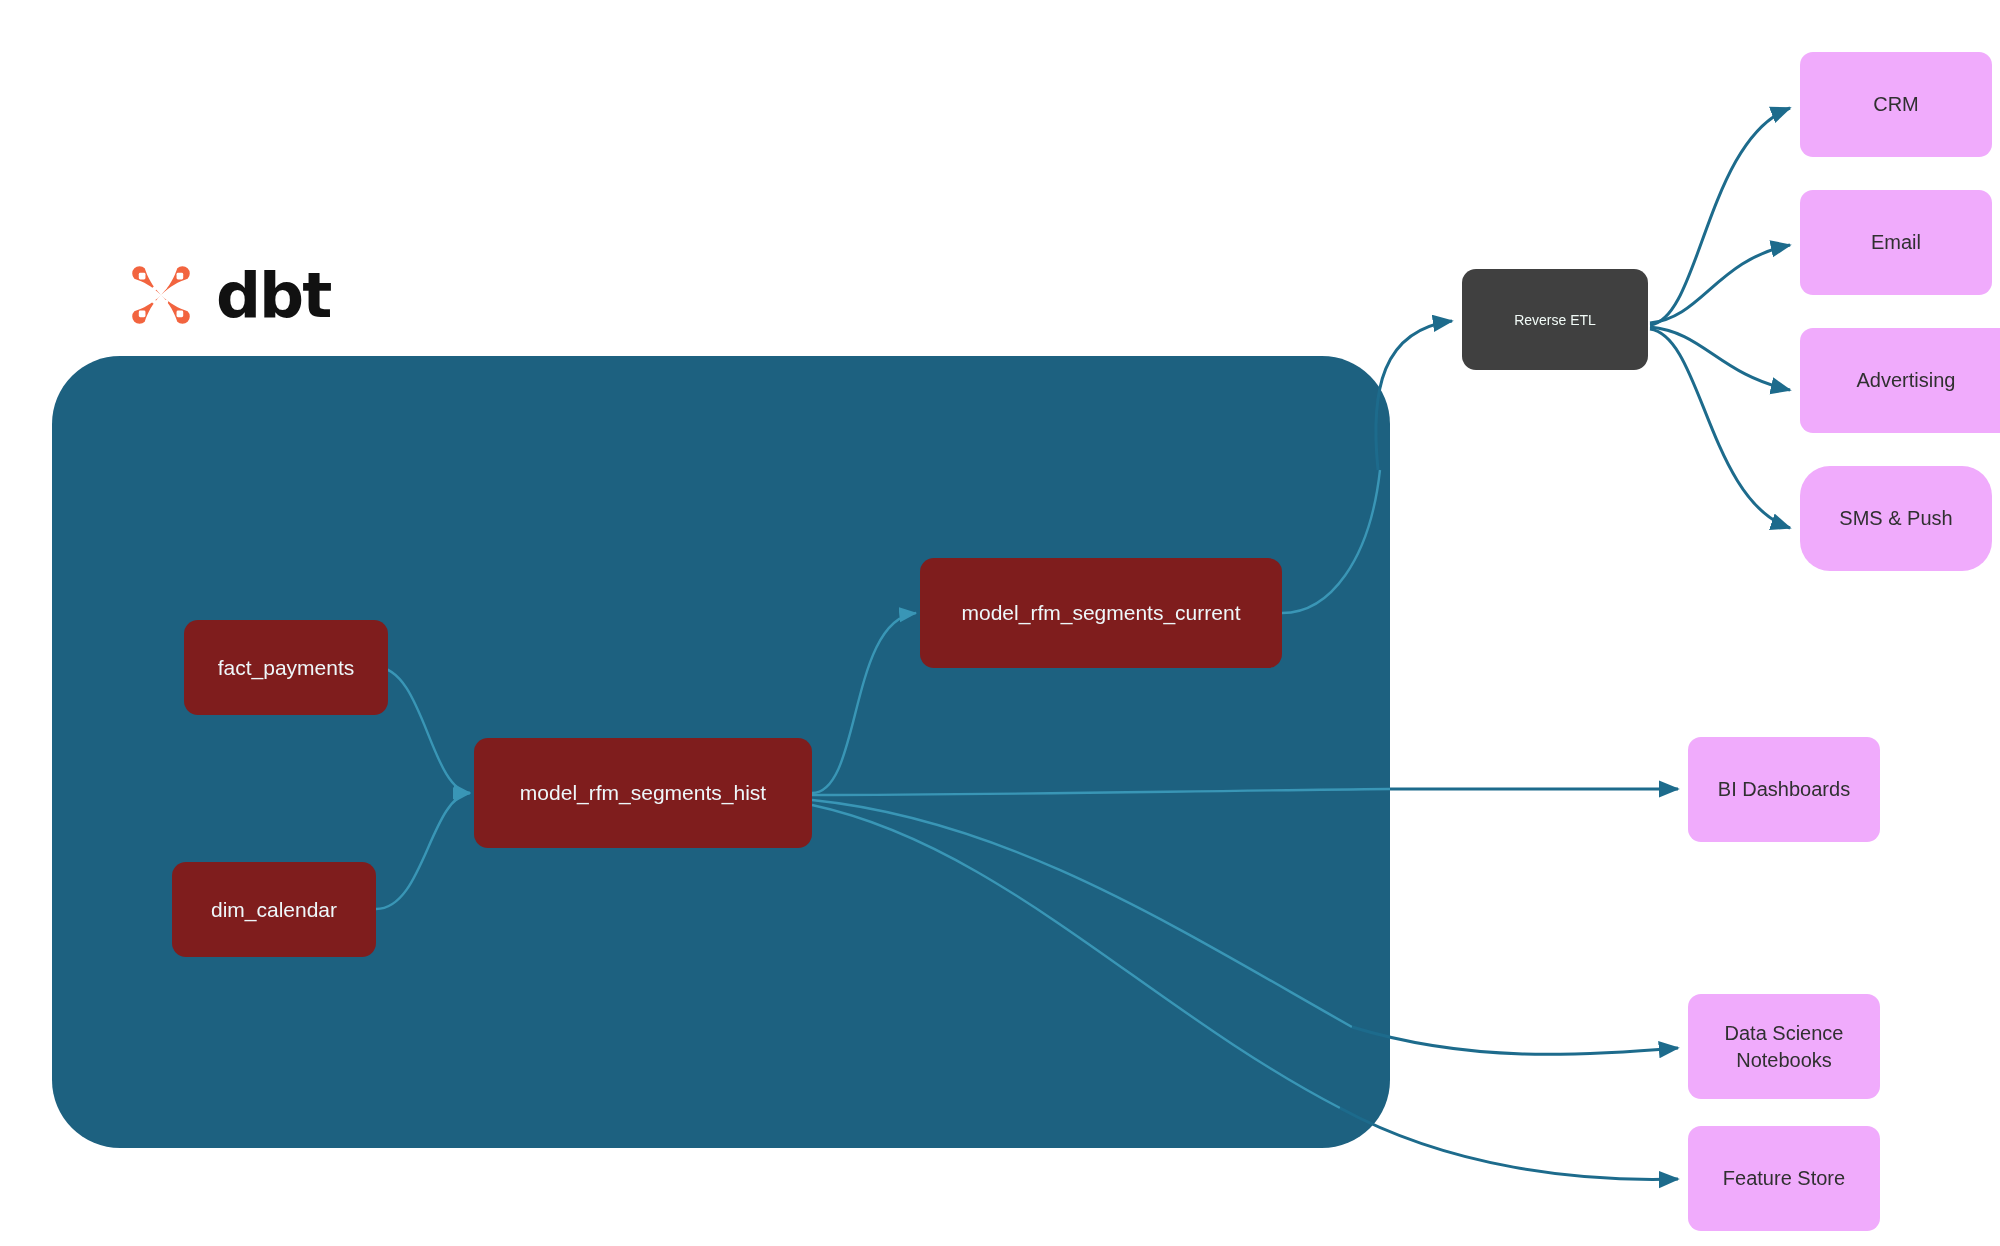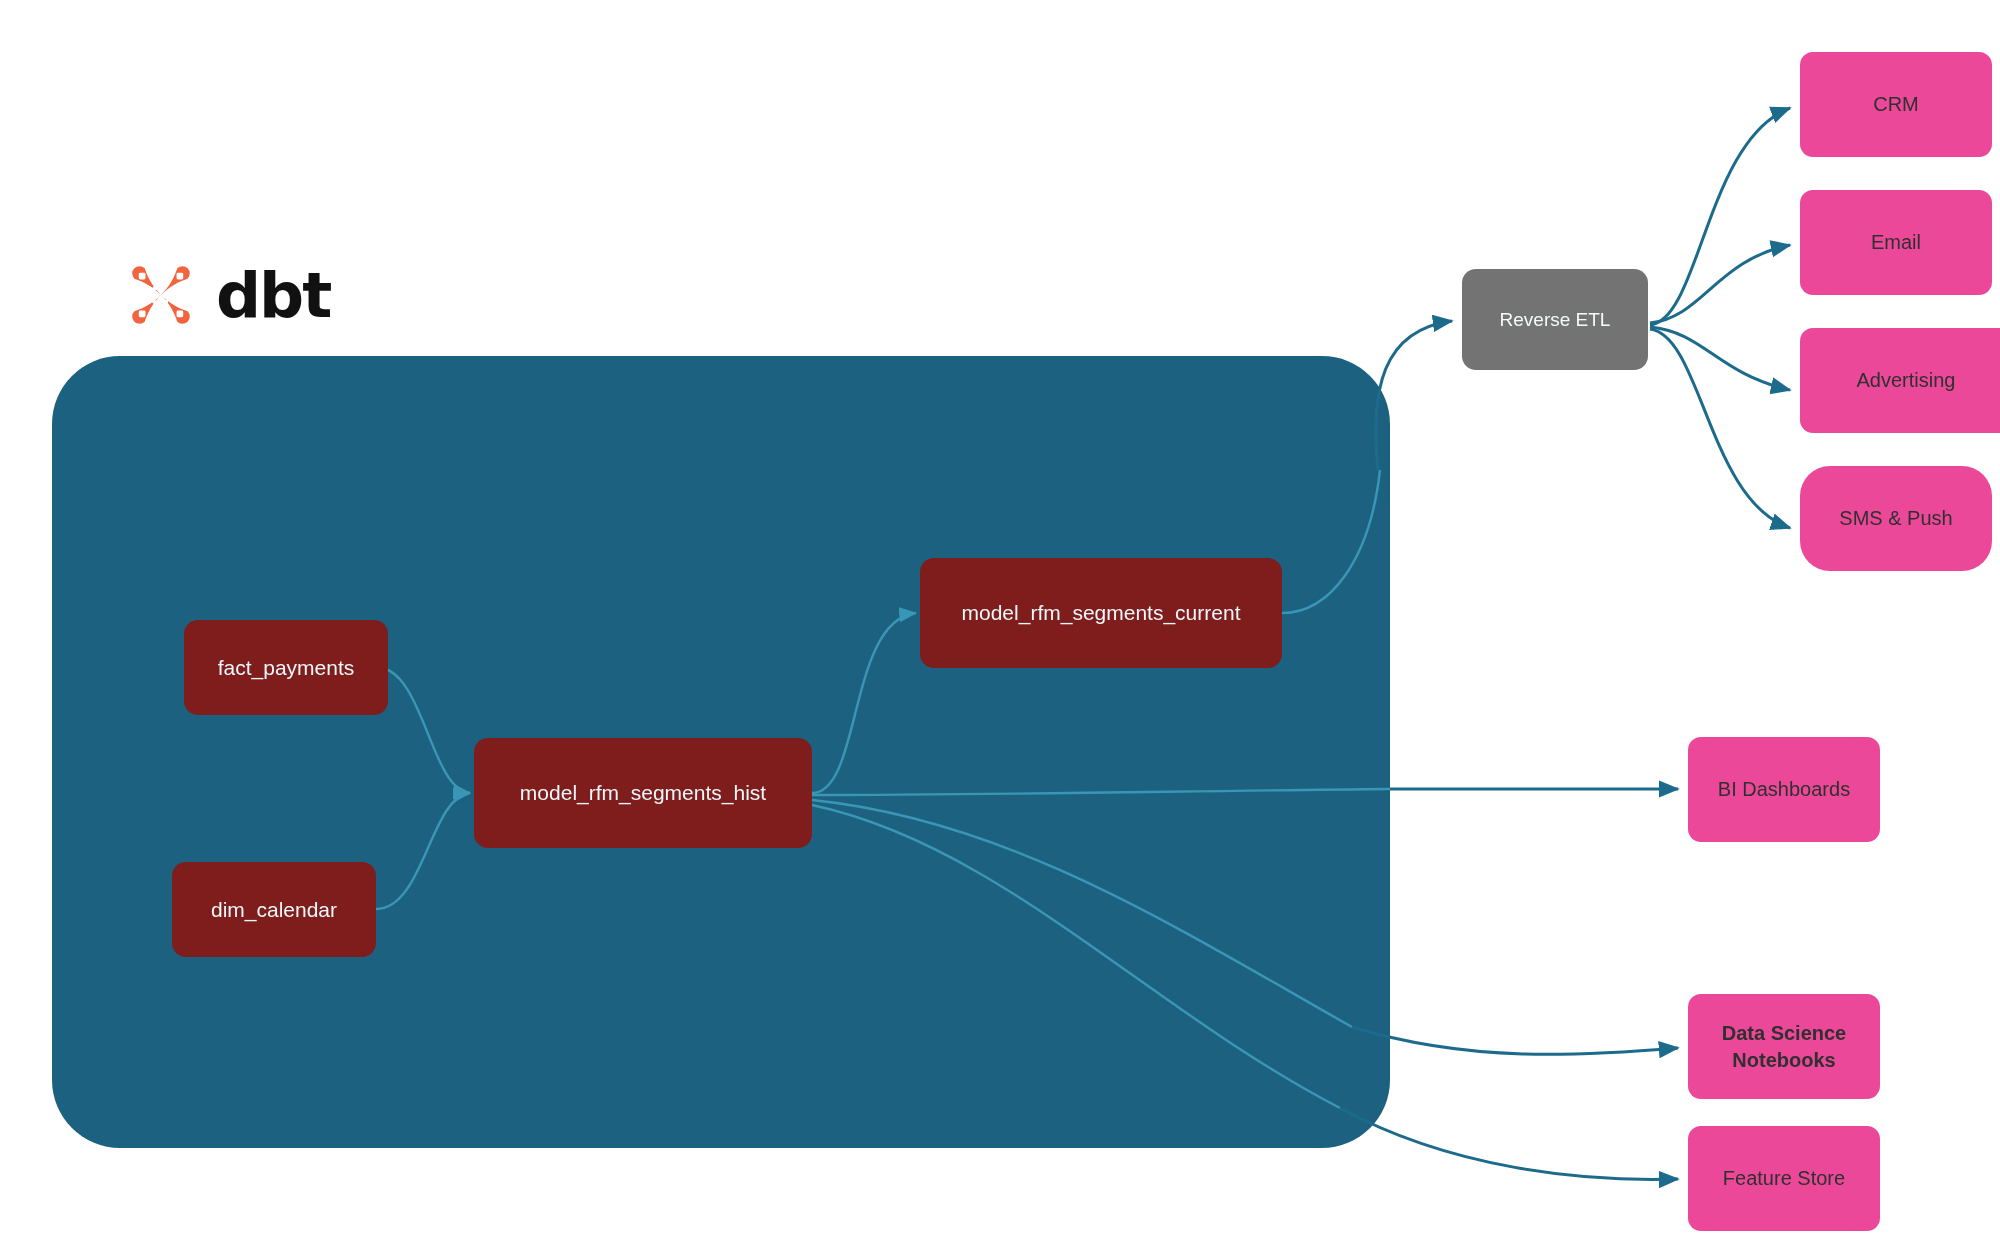--- a/index.html
+++ b/index.html
@@ -78,50 +78,50 @@
   #node-fact-payments   { left: 172px; top: 620px;  width: 204px; height: 95px; margin-left: 12px; }
   #node-dim-calendar    { left: 172px; top: 862px;  width: 204px; height: 95px; }
   #node-rfm-hist        { left: 474px; top: 738px;  width: 338px; height: 110px; }
   #node-rfm-current     { left: 920px; top: 558px;  width: 362px; height: 110px; }
 
   
   #node-reverse-etl {
     position: absolute;
     left: 1462px; top: 269px;
     width: 186px; height: 101px;
-    background: #737373;
+    background: #404040;
     border-radius: 14px;
     display: flex; align-items: center; justify-content: center;
     color: #f2fbf7;
-    font-size: 19px;
+    font-size: 14px;
     z-index: 7;
   }
 
   
   .dest-node {
     position: absolute;
-    background: #ec4899;
+    background: #f0abfc;
     border-radius: 13px;
     display: flex;
     align-items: center;
     justify-content: center;
     color: #303030;
     font-size: 20px;
     line-height: 1.35;
     text-align: center;
     z-index: 7;
     box-sizing: border-box;
     padding: 0 10px;
   }
   #dest-crm         { left: 1800px; top: 52px;   width: 192px; height: 105px; }
   #dest-email       { left: 1800px; top: 190px;  width: 192px; height: 105px; }
   #dest-advertising { left: 1800px; top: 328px;  width: 212px; height: 105px; }
   #dest-sms-push    { left: 1800px; top: 466px;  width: 192px; height: 105px; border-radius: 30px; }
   #dest-bi          { left: 1688px; top: 737px;  width: 192px; height: 105px; }
-  #dest-ds-notebook { left: 1688px; top: 994px;  width: 192px; height: 105px; font-weight: bold; }
+  #dest-ds-notebook { left: 1688px; top: 994px;  width: 192px; height: 105px; }
   #dest-feature-store { left: 1688px; top: 1126px; width: 192px; height: 105px; }
 </style>
 </head>
 <body>
 
 <div id="canvas">
 
   <div id="dbt-brand">
     <svg id="dbt-logo-icon" viewBox="0 0 100 100">
       <path d="M50 50

